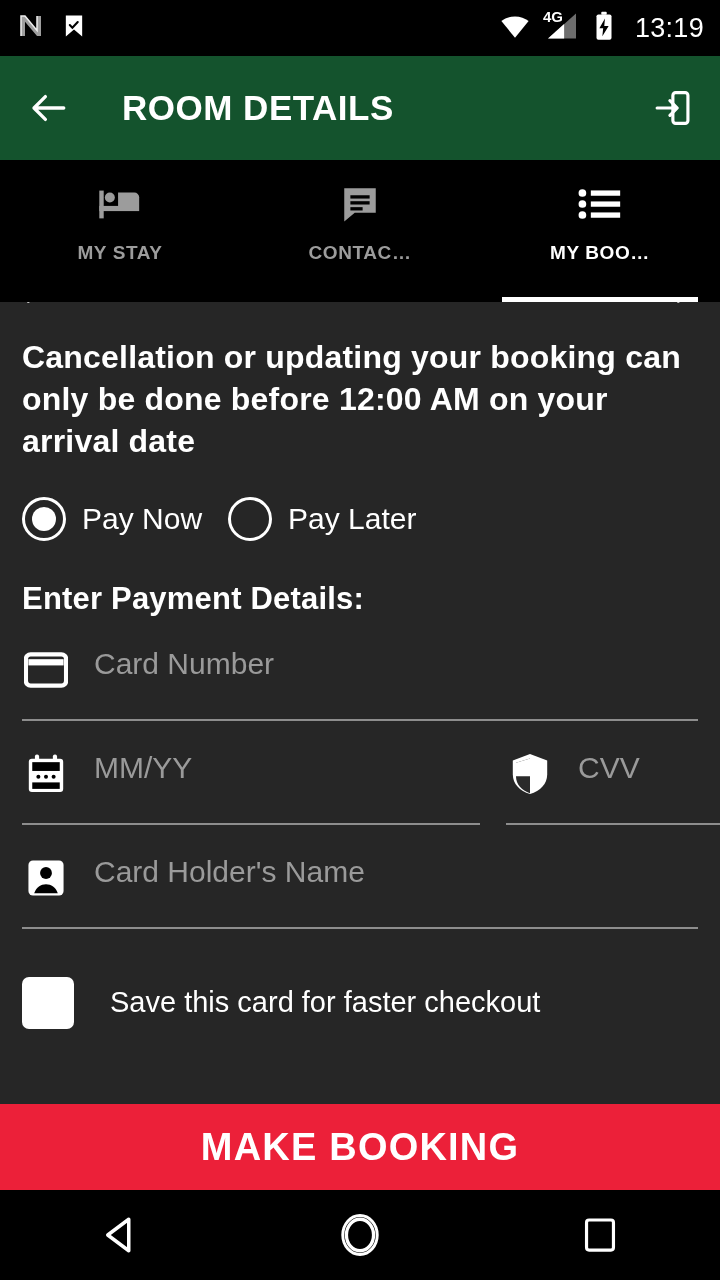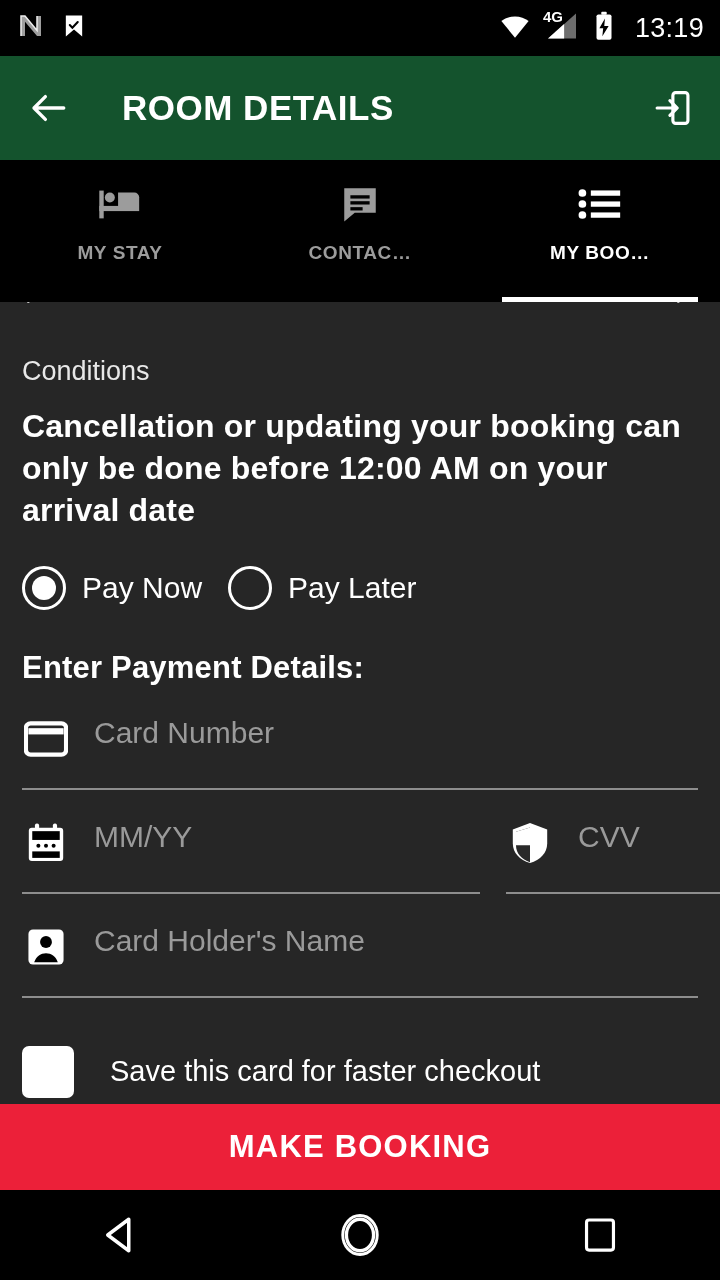--- a/index.html
+++ b/index.html
@@ -129,21 +129,21 @@
   .check-label { color:#fff; font-size:29px; margin-left:36px; }
 
   
   .cta {
     position:absolute; left:0; right:0; bottom:90px;
     height:86px; background:#EC2039;
     display:flex; align-items:center; justify-content:center;
     border:none; cursor:pointer;
   }
   .cta span {
-    color:#fff; font-size:31px; font-weight:700; letter-spacing:1.2px;
+    color:#fff; font-size:38px; font-weight:700; letter-spacing:1.2px;
   }
 
   
   .navbar {
     position:absolute; left:0; right:0; bottom:0;
     height:90px; background:#000;
     display:flex; align-items:center;
   }
   .nav-btn { flex:1; display:flex; align-items:center; justify-content:center; }
 </style>
@@ -262,21 +262,20 @@
         </div>
         <div class="cr-seg">
           <span>6 PM</span>
           <svg width="26" height="36" viewBox="0 0 14 22">
             <path d="M3 2l8.5 9L3 20" fill="none" stroke="#fff" stroke-width="2.4" stroke-linecap="round" stroke-linejoin="round"></path>
           </svg>
         </div>
       </div>
     </div>
 
-    <div class="sec-label">Conditions</div>
     <div class="cond-text">Cancellation or updating your booking can only be done before 12:00 AM on your arrival date</div>
 
     <div class="radio-row">
       <div class="radio-opt">
         <span class="radio checked"></span>
         <span class="radio-label">Pay Now</span>
       </div>
       <div class="radio-opt">
         <span class="radio"></span>
         <span class="radio-label">Pay Later</span>

